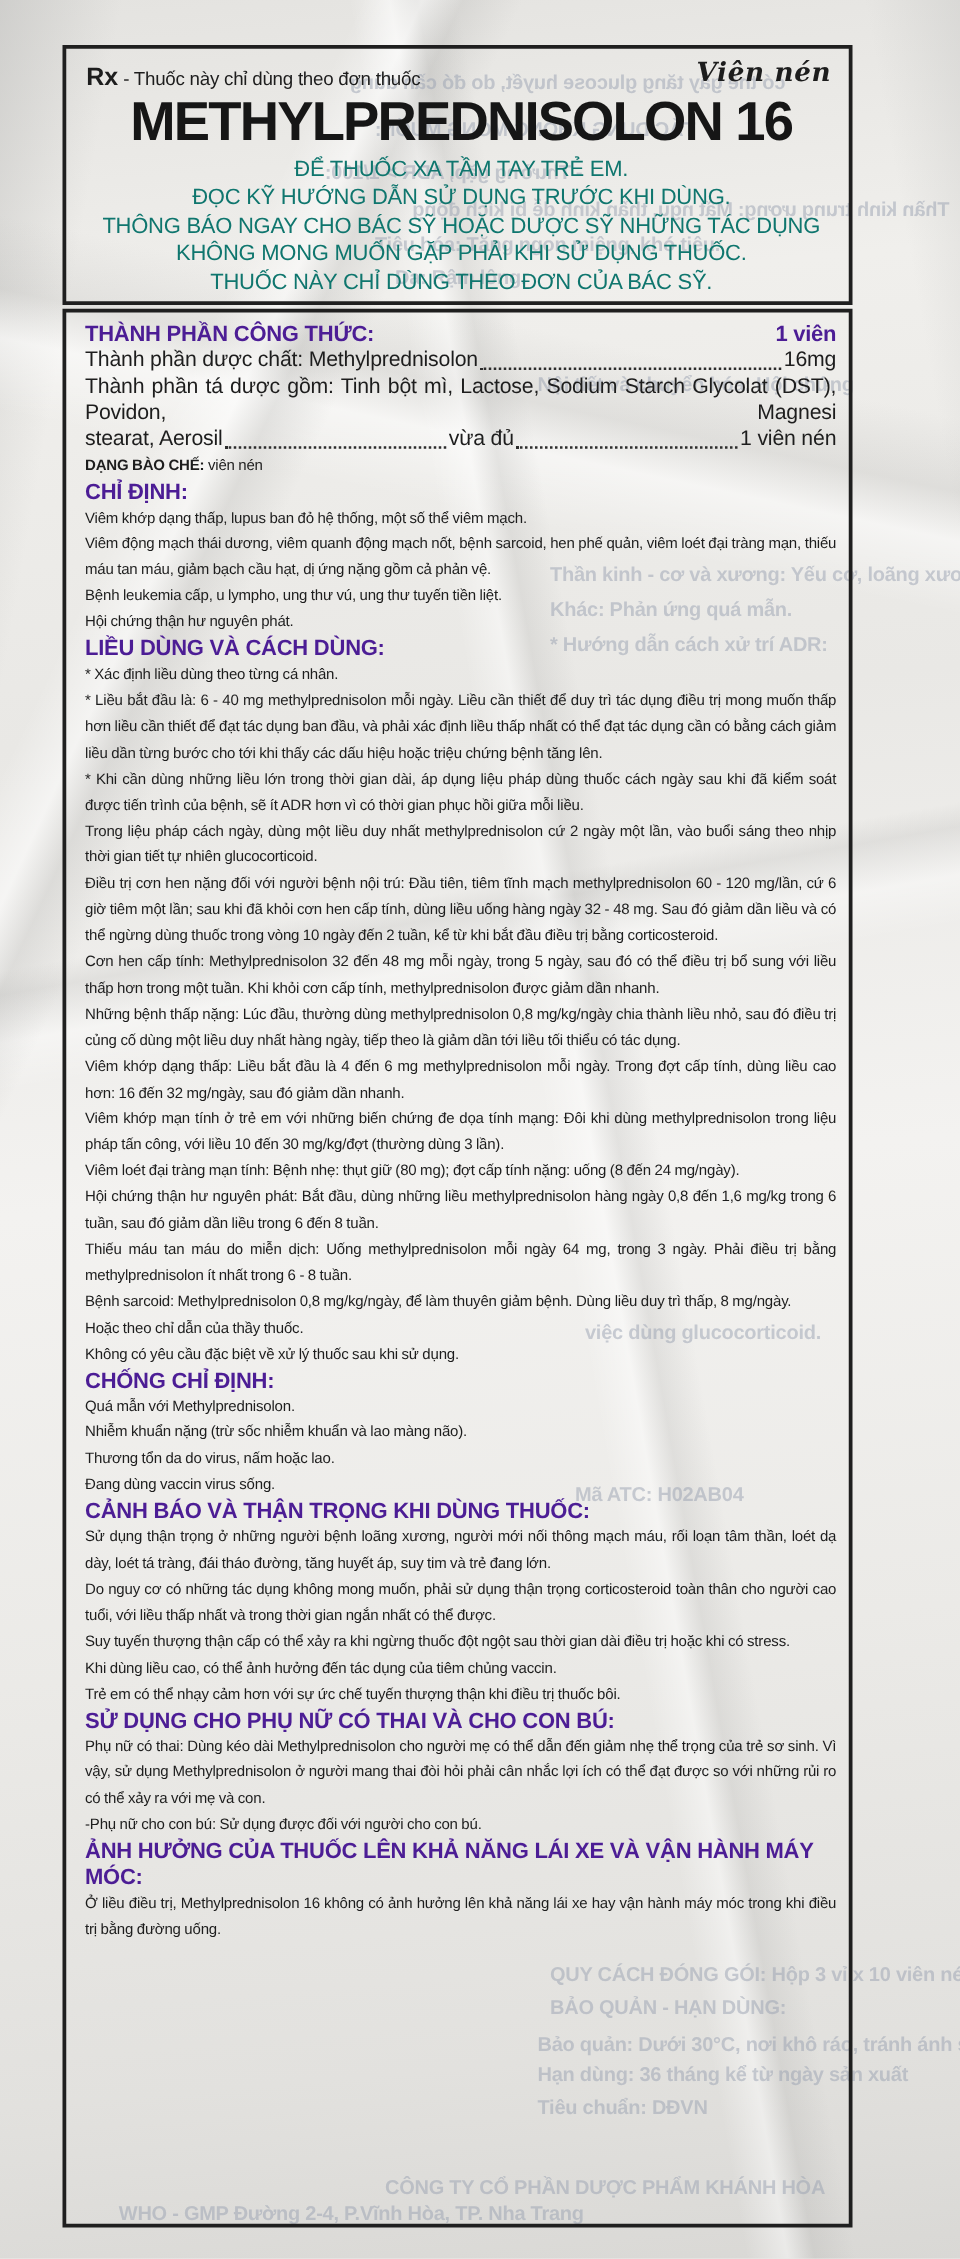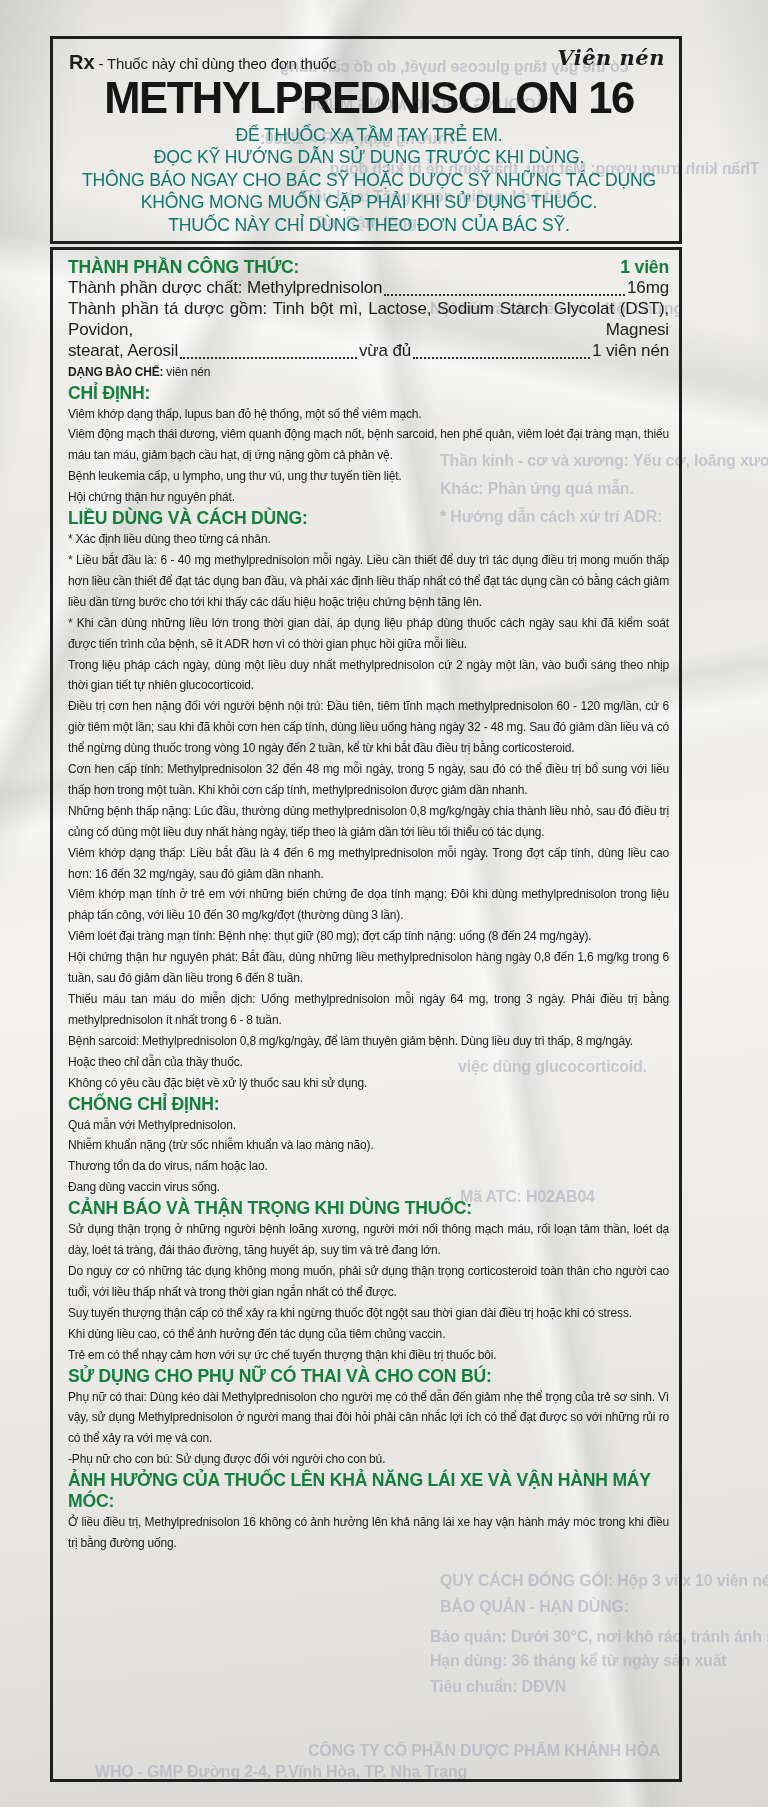--- a/index.html
+++ b/index.html
@@ -41,21 +41,21 @@
     margin:1px 0 3px;text-align:center;font-size:44px;font-weight:700;
     letter-spacing:-1.5px;line-height:46px;white-space:nowrap;color:#161616;
     transform:scaleX(.99);
   }
   .warning-line{
     text-align:center;font-size:17.6px;line-height:22.4px;color:#0f766e;
     letter-spacing:-.2px;font-weight:500;
   }
   .content-box{top:247px;height:1535px;padding:7px 10px 6px 15px;overflow:hidden;}
   .sec-h{
-    margin:0;font-size:17.6px;font-weight:700;line-height:21px;color:#15803d;
+    margin:0;font-size:17.6px;font-weight:700;line-height:21px;color:#4c1d95;
     letter-spacing:-.2px;text-align:left;
   }
   .sec-h-row{display:flex;justify-content:space-between;align-items:baseline;}
   .para{
     margin:0;font-size:12px;line-height:20.9px;text-align:justify;
     letter-spacing:-.15px;word-spacing:-.3px;color:#1d1d1d;
   }
   .dotline{display:flex;align-items:flex-end;font-size:17px;line-height:20.9px;letter-spacing:-.15px;}
   .dotline .txt{white-space:nowrap;}
   .dotfill{flex:1 1 auto;min-width:18px;border-bottom:2px dotted #2c2c2c;margin:0 2px 3px;}
@@ -71,21 +71,21 @@
     <div class="bleed-line flip" style="left: 280px; top: 58px;">có thể gây tăng glucose huyết, do đó cần dùng</div>
     <div class="bleed-line flip" style="left: 300px; top: 96px;">TÁC DỤNG KHÔNG MONG MUỐN:</div>
     <div class="bleed-line flip" style="left: 260px; top: 130px;">- Thường gặp, ADR &gt; 1/100:</div>
     <div class="bleed-line flip" style="left: 330px; top: 160px;">Thần kinh trung ương: Mất ngủ, thần kinh dễ bị kích động</div>
     <div class="bleed-line" style="left: 300px; top: 188px;">Tiêu hóa: Tăng ngon miệng, khó tiêu.</div>
     <div class="bleed-line" style="left: 300px; top: 214px; margin-left: 16px;">Da: Rậm lông.</div>
     <div class="bleed-line" style="left: 430px; top: 300px;">Nội tiết và chuyển hóa: Hội chứng</div>
     <div class="bleed-line" style="left: 440px; top: 452px;">Thần kinh - cơ và xương: Yếu cơ, loãng xương</div>
     <div class="bleed-line" style="left: 440px; top: 480px;">Khác: Phản ứng quá mẫn.</div>
     <div class="bleed-line" style="left: 440px; top: 508px;">* Hướng dẫn cách xử trí ADR:</div>
-    <div class="bleed-line" style="left: 458px; top: 1058px; text-align: right;">việc dùng glucocorticoid.</div>
+    <div class="bleed-line" style="left: 468px; top: 1058px; text-align: right;">việc dùng glucocorticoid.</div>
     <div class="bleed-line" style="left: 460px; top: 1188px;">Mã ATC: H02AB04</div>
     <div class="bleed-line" style="left: 440px; top: 1572px;">QUY CÁCH ĐÓNG GÓI: Hộp 3 vỉ x 10 viên nén; Hộp 10 vỉ x 10 viên nén</div>
     <div class="bleed-line" style="left: 440px; top: 1598px;">BẢO QUẢN - HẠN DÙNG:</div>
     <div class="bleed-line" style="left: 430px; top: 1628px;">Bảo quản: Dưới 30°C, nơi khô ráo, tránh ánh sáng</div>
     <div class="bleed-line" style="left: 430px; top: 1652px;">Hạn dùng: 36 tháng kể từ ngày sản xuất</div>
     <div class="bleed-line" style="left: 430px; top: 1678px;">Tiêu chuẩn: DĐVN</div>
     <div class="bleed-line" style="left: 308px; top: 1742px;">CÔNG TY CỔ PHẦN DƯỢC PHẨM KHÁNH HÒA</div>
     <div class="bleed-line" style="left: 95px; top: 1763px;">WHO - GMP    Đường 2-4, P.Vĩnh Hòa, TP. Nha Trang</div>
   </div>
 

